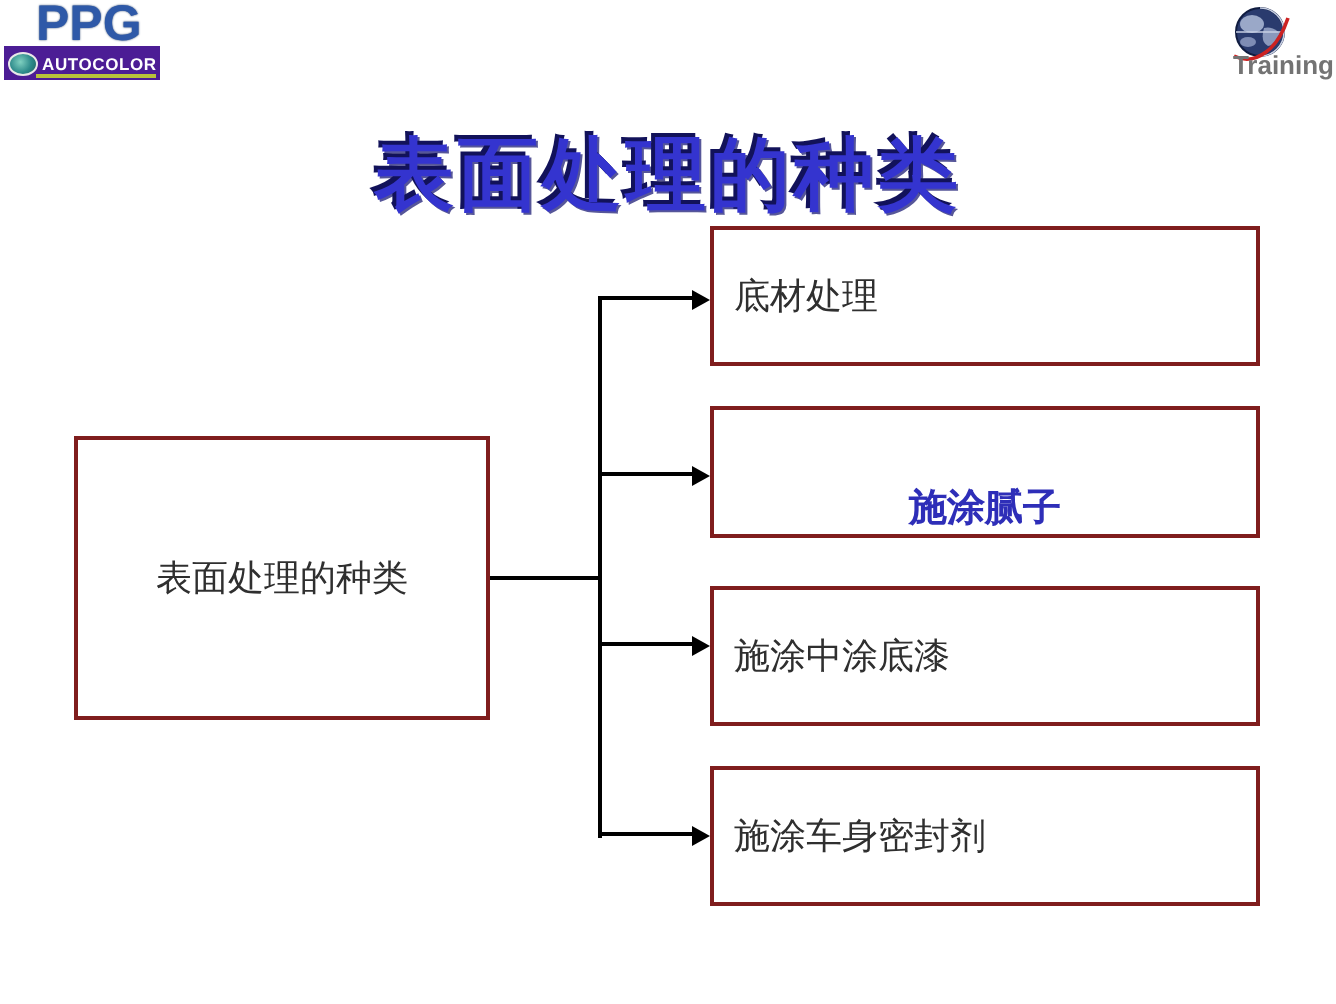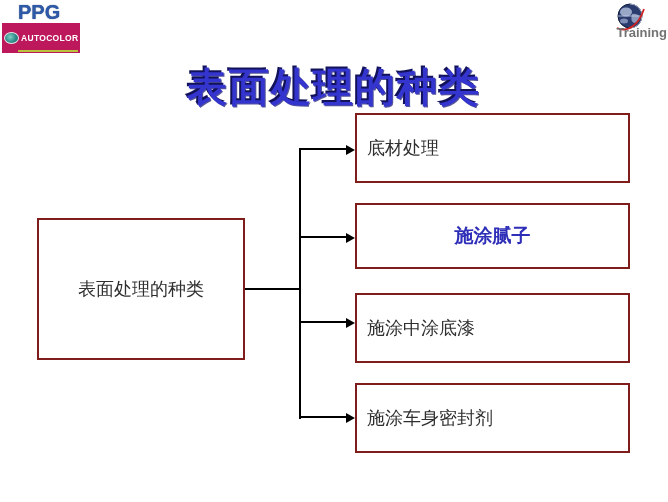--- a/index.html
+++ b/index.html
@@ -1,24 +1,24 @@
 <!DOCTYPE html>
 <html><head>
 <meta charset="utf-8">
 <style>
   html,body{margin:0;padding:0;}
   body{font-family:"Liberation Sans",sans-serif;}
   .slide{position:relative;width:668px;height:502px;background:#ffffff;overflow:hidden;}
 
   
   .ppg-logo{position:absolute;left:2px;top:1px;width:80px;}
-  .ppg-word{margin-left:16px;font-size:20px;font-weight:900;letter-spacing:0px;
+  .ppg-word{margin-left:16px;font-size:25px;font-weight:900;letter-spacing:0px;
             color:#2e59a8;line-height:22px;font-family:"Liberation Sans",sans-serif;
             text-shadow:0 0 1px #1c3967;}
-  .autocolor-bar{position:relative;width:78px;height:30px;background:#be185d;
+  .autocolor-bar{position:relative;width:78px;height:17px;background:#4c1d95;
                  display:flex;align-items:center;padding-left:2px;box-sizing:border-box;}
   .autocolor-badge{width:13px;height:10px;border-radius:50%;
                    background:radial-gradient(circle at 40% 40%, #7fd0c0 0%, #2e8b8b 55%, #1c6060 100%);
                    border:1px solid #e8e8e8;flex:0 0 auto;}
   .autocolor-text{color:#ffffff;font-size:8.5px;font-weight:800;letter-spacing:.3px;
                   margin-left:2px;white-space:nowrap;}
   .autocolor-underline{position:absolute;left:16px;right:2px;bottom:1px;height:2px;background:#b8c23a;}
 
   
   .training-logo{position:absolute;right:0px;top:1px;width:64px;height:42px;}
@@ -33,21 +33,21 @@
                text-shadow:-2px -2px 0 #12125a,1px 1px 0 #565699;}
 
   
   .dbox{position:absolute;border:2px solid #7f1d1d;box-sizing:border-box;background:#fff;
         display:flex;align-items:center;
         font-family:"Liberation Serif","DejaVu Serif",serif;font-size:18px;color:#2f2f2f;}
   .root-box{left:37px;top:218px;width:208px;height:142px;justify-content:center;text-align:center;}
   .child{left:355px;width:275px;padding-left:10px;}
   .c0{top:113px;height:70px;}
   .c1{top:203px;height:66px;justify-content:center;padding-left:0;
-      color:#2e2eb8;font-weight:bold;font-size:19px;}
+      color:#2e2eb8;font-weight:bold;font-size:19px;align-items:flex-end;}
   .c2{top:293px;height:70px;}
   .c3{top:383px;height:70px;}
 
   .line{position:absolute;background:#000;}
   .stub{left:245px;top:288px;width:55px;height:2px;}
   .trunk{left:299px;top:148px;width:2px;height:271px;}
   .branch{left:300px;width:48px;height:2px;}
   .b0{top:148px;} .b1{top:236px;} .b2{top:321px;} .b3{top:416px;}
   .arrowhead{position:absolute;width:0;height:0;left:346px;
              border-left:9px solid #000;border-top:5px solid transparent;border-bottom:5px solid transparent;}

